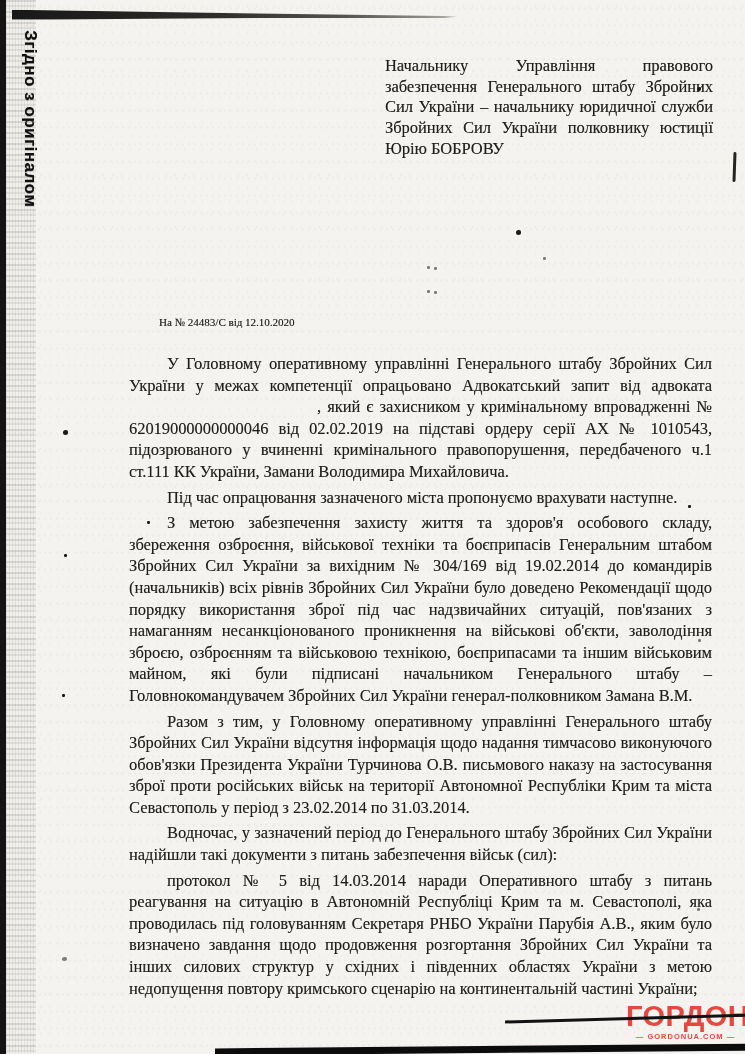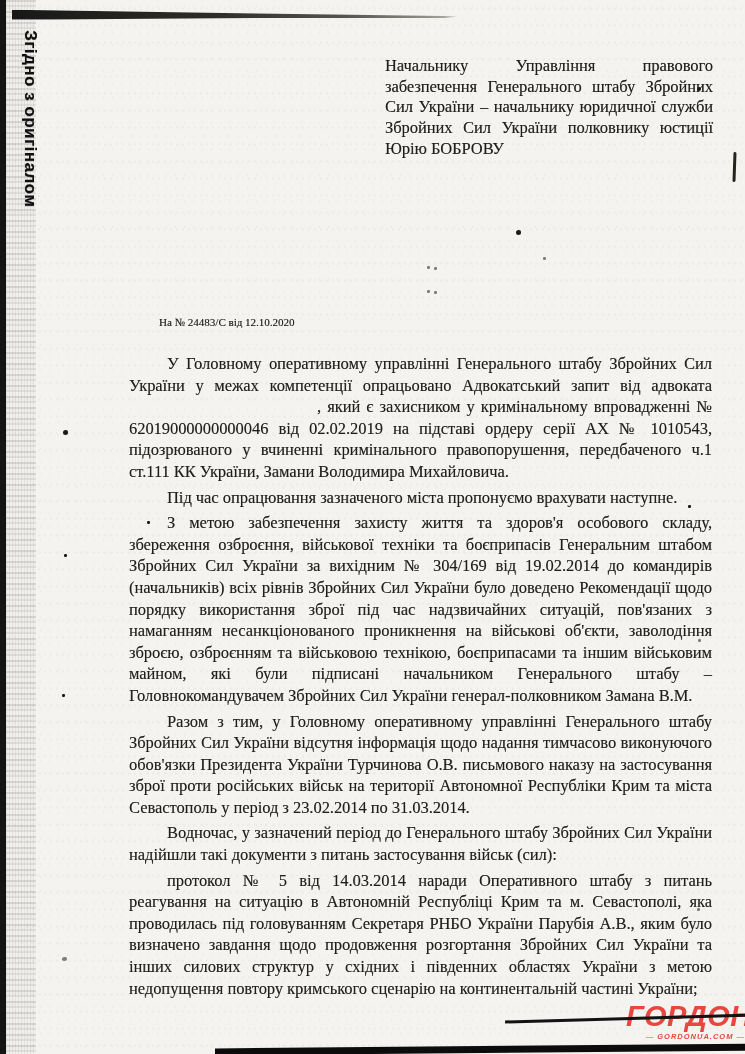--- a/index.html
+++ b/index.html
@@ -93,23 +93,22 @@
     background: #121212; transform: rotate(-1.6deg); z-index: 6;
   }
   .bottom-line-thick {
     position: absolute; left: 215px; top: 1046px; width: 545px; height: 7px;
     background: #0c0c0c; transform: rotate(-0.5deg); z-index: 6;
   }
 
   
   .watermark {
     position: absolute; left: 626px; top: 1003px; width: 119px;
-    text-align: right; z-index: 5;
+    text-align: center; z-index: 5;
     font-family: "Liberation Sans", sans-serif;
-    font-style: italic;
   }
   .watermark-title {
     font-weight: bold; font-size: 29px; line-height: 26px;
     letter-spacing: 0.5px;
   }
   .watermark-site {
     font-weight: bold; font-size: 7.5px; letter-spacing: 1px;
     margin-top: 3px; white-space: nowrap;
   }
 
@@ -135,21 +134,21 @@
 
   <div class="addressee">Начальнику Управління правового забезпечення Генерального штабу Збройних Сил України – начальнику юридичної служби Збройних Сил України полковнику юстиції Юрію БОБРОВУ</div>
 
   <div class="reference">На № 24483/С від 12.10.2020</div>
 
   <div class="doc-body">
     <p><span>У Головному оперативному управлінні Генерального штабу Збройних Сил України у межах компетенції опрацьовано Адвокатський запит від адвоката</span><span class="redacted-gap"></span><span>, який є захисником у кримінальному впровадженні № 62019000000000046 від 02.02.2019 на підставі ордеру серії АХ № 1010543, підозрюваного у вчиненні кримінального правопорушення, передбаченого ч.1 ст.111 КК України, Замани Володимира Михайловича.</span></p>
     <p>Під час опрацювання зазначеного міста пропонуємо врахувати наступне.</p>
     <p>З метою забезпечення захисту життя та здоров'я особового складу, збереження озброєння, військової техніки та боєприпасів Генеральним штабом Збройних Сил України за вихідним № 304/169 від 19.02.2014 до командирів (начальників) всіх рівнів Збройних Сил України було доведено Рекомендації щодо порядку використання зброї під час надзвичайних ситуацій, пов'язаних з намаганням несанкціонованого проникнення на військові об'єкти, заволодіння зброєю, озброєнням та військовою технікою, боєприпасами та іншим військовим майном, які були підписані начальником Генерального штабу – Головнокомандувачем Збройних Сил України генерал-полковником Замана В.М.</p>
     <p>Разом з тим, у Головному оперативному управлінні Генерального штабу Збройних Сил України відсутня інформація щодо надання тимчасово виконуючого обов'язки Президента України Турчинова О.В. письмового наказу на застосування зброї проти російських військ на території Автономної Республіки Крим та міста Севастополь у період з 23.02.2014 по 31.03.2014.</p>
-    <p>Водночас, у зазначений період до Генерального штабу Збройних Сил України надійшли такі документи з питань застосування військ (сил):</p>
+    <p>Водночас, у зазначений період до Генерального штабу Збройних Сил України надійшли такі документи з питань забезпечення військ (сил):</p>
     <p>протокол № 5 від 14.03.2014 наради Оперативного штабу з питань реагування на ситуацію в Автономній Республіці Крим та м. Севастополі, яка проводилась під головуванням Секретаря РНБО України Парубія А.В., яким було визначено завдання щодо продовження розгортання Збройних Сил України та інших силових структур у східних і південних областях України з метою недопущення повтору кримського сценарію на континентальній частині України;</p>
   </div>
 
   <div class="speck" style="left:697px;top:87px;"></div>
   <div class="speck" style="left:516px;top:230px;width:5px;height:5px;"></div>
   <div class="speck small faint" style="left:543px;top:257px;"></div>
   <div class="speck small faint" style="left:427px;top:266px;"></div>
   <div class="speck small faint" style="left:434px;top:267px;"></div>
   <div class="speck small faint" style="left:427px;top:290px;"></div>
   <div class="speck small faint" style="left:434px;top:291px;"></div>

